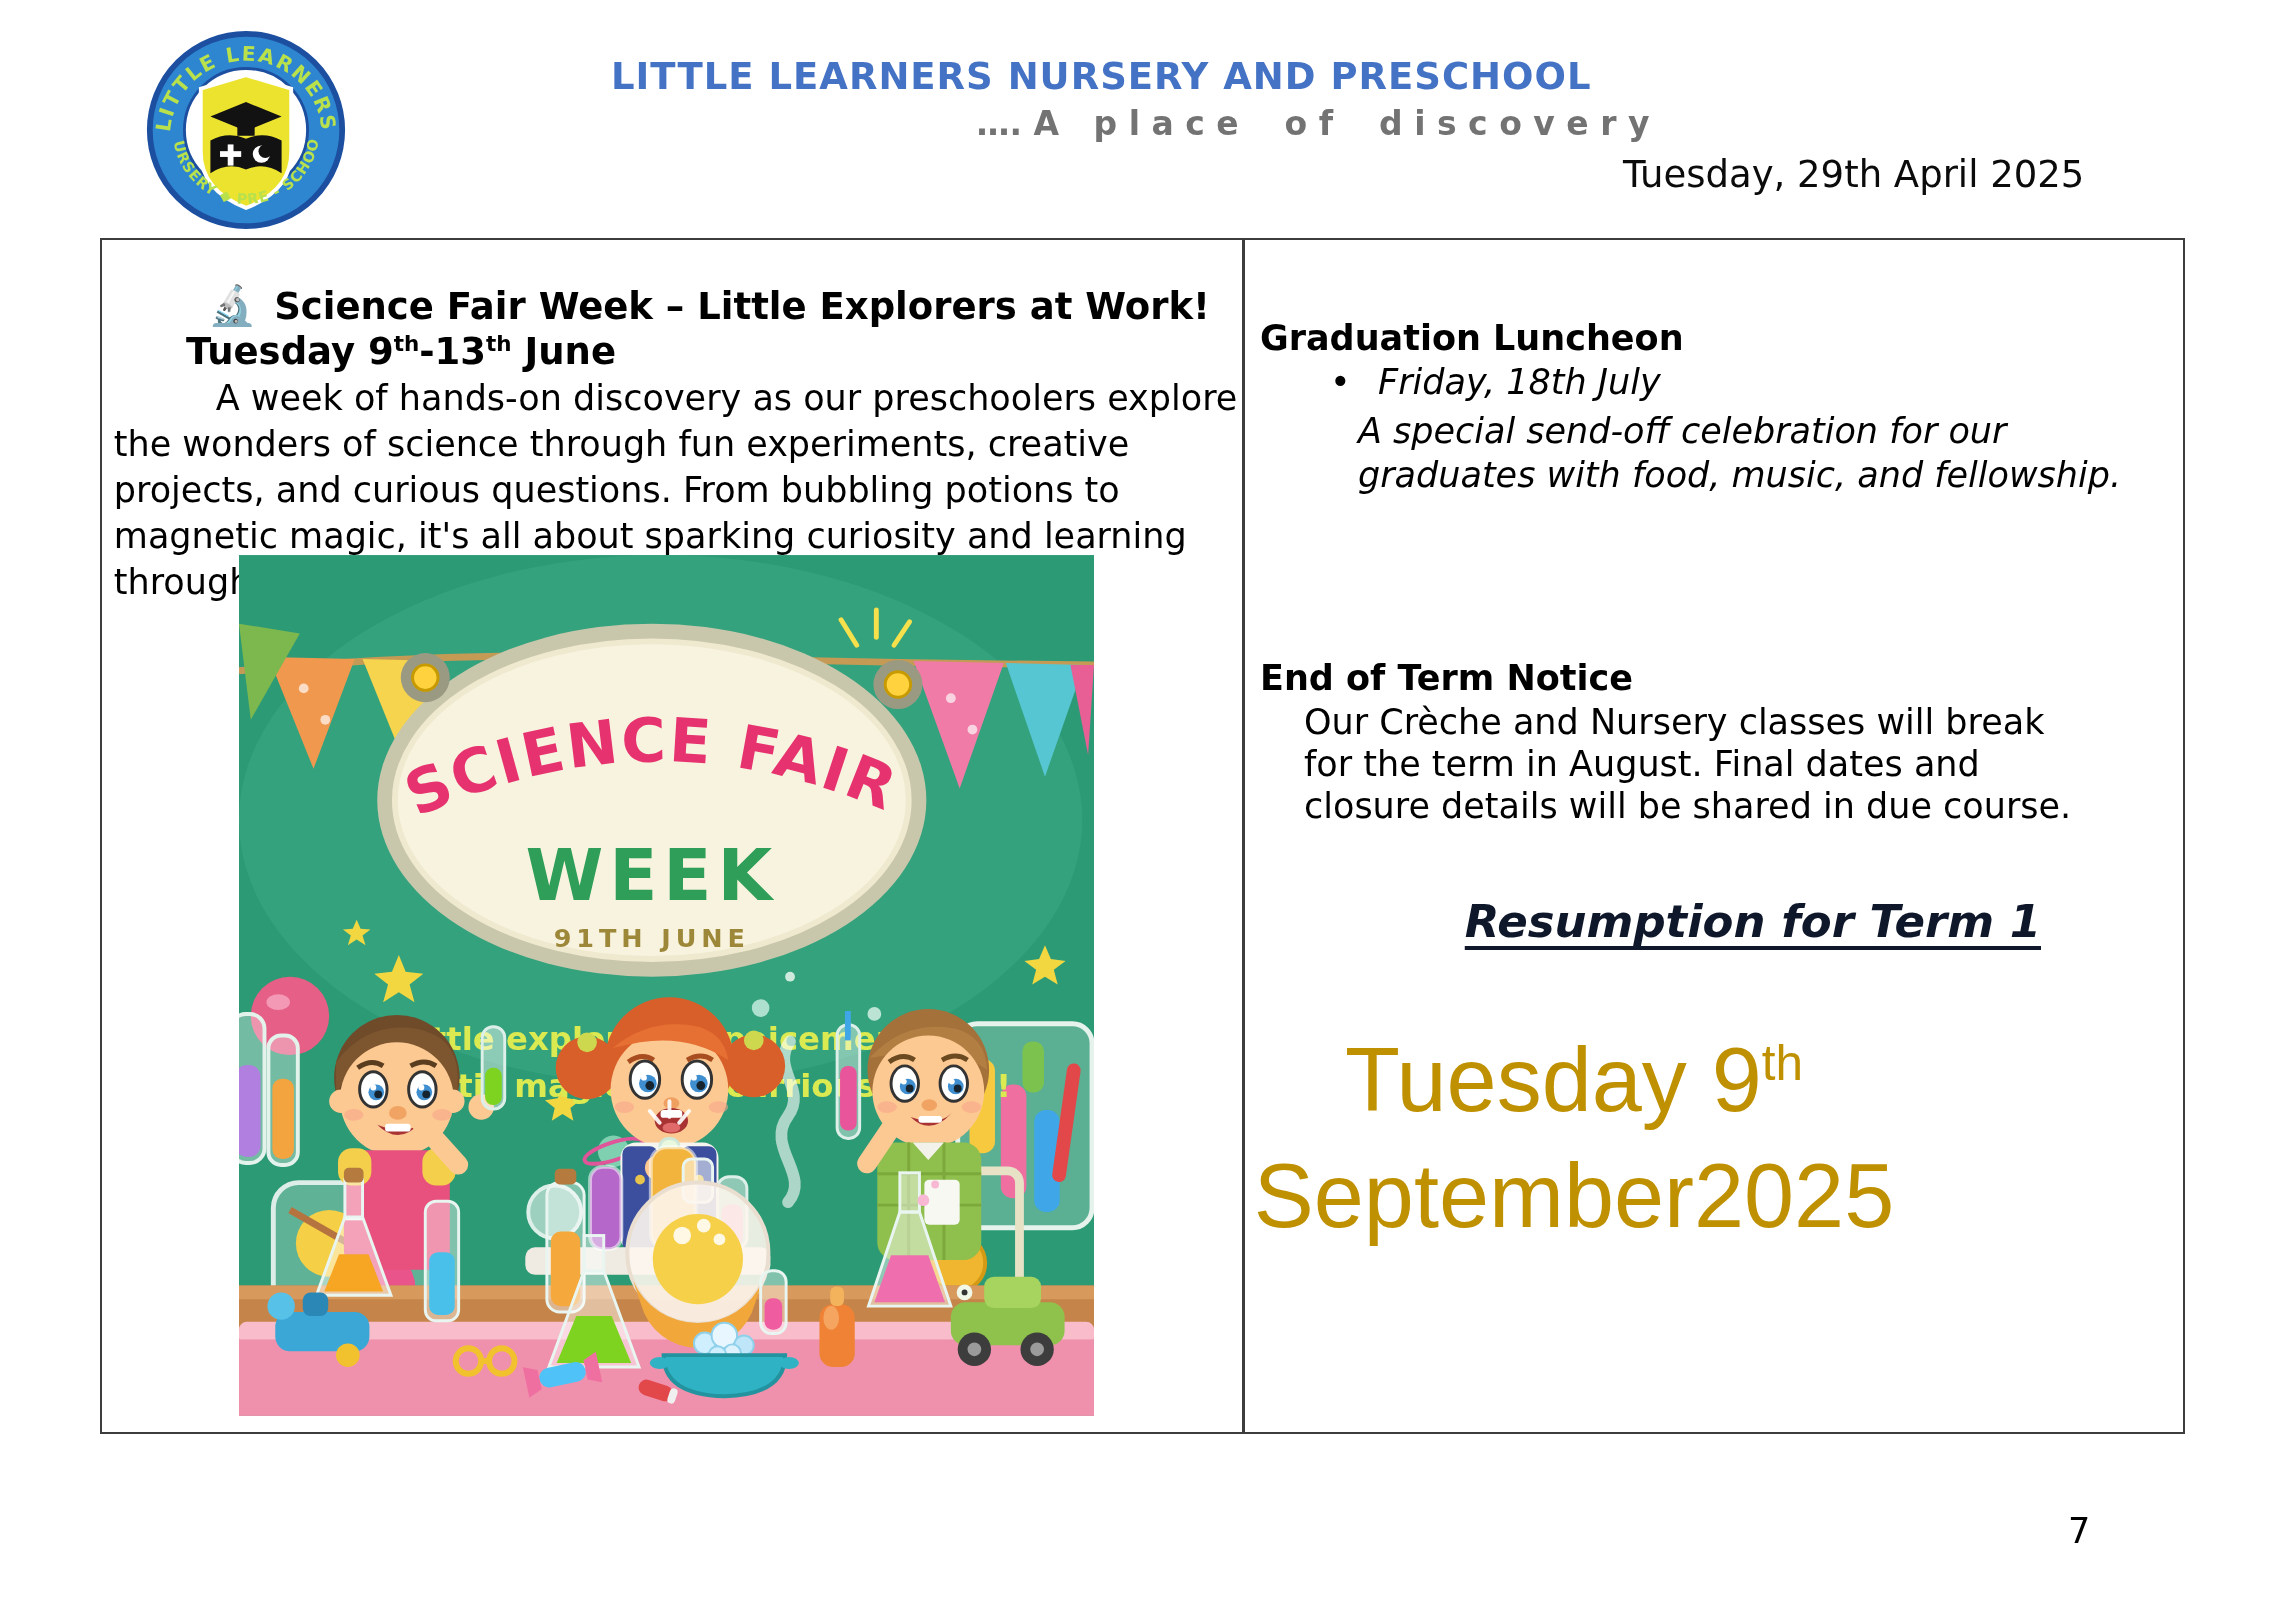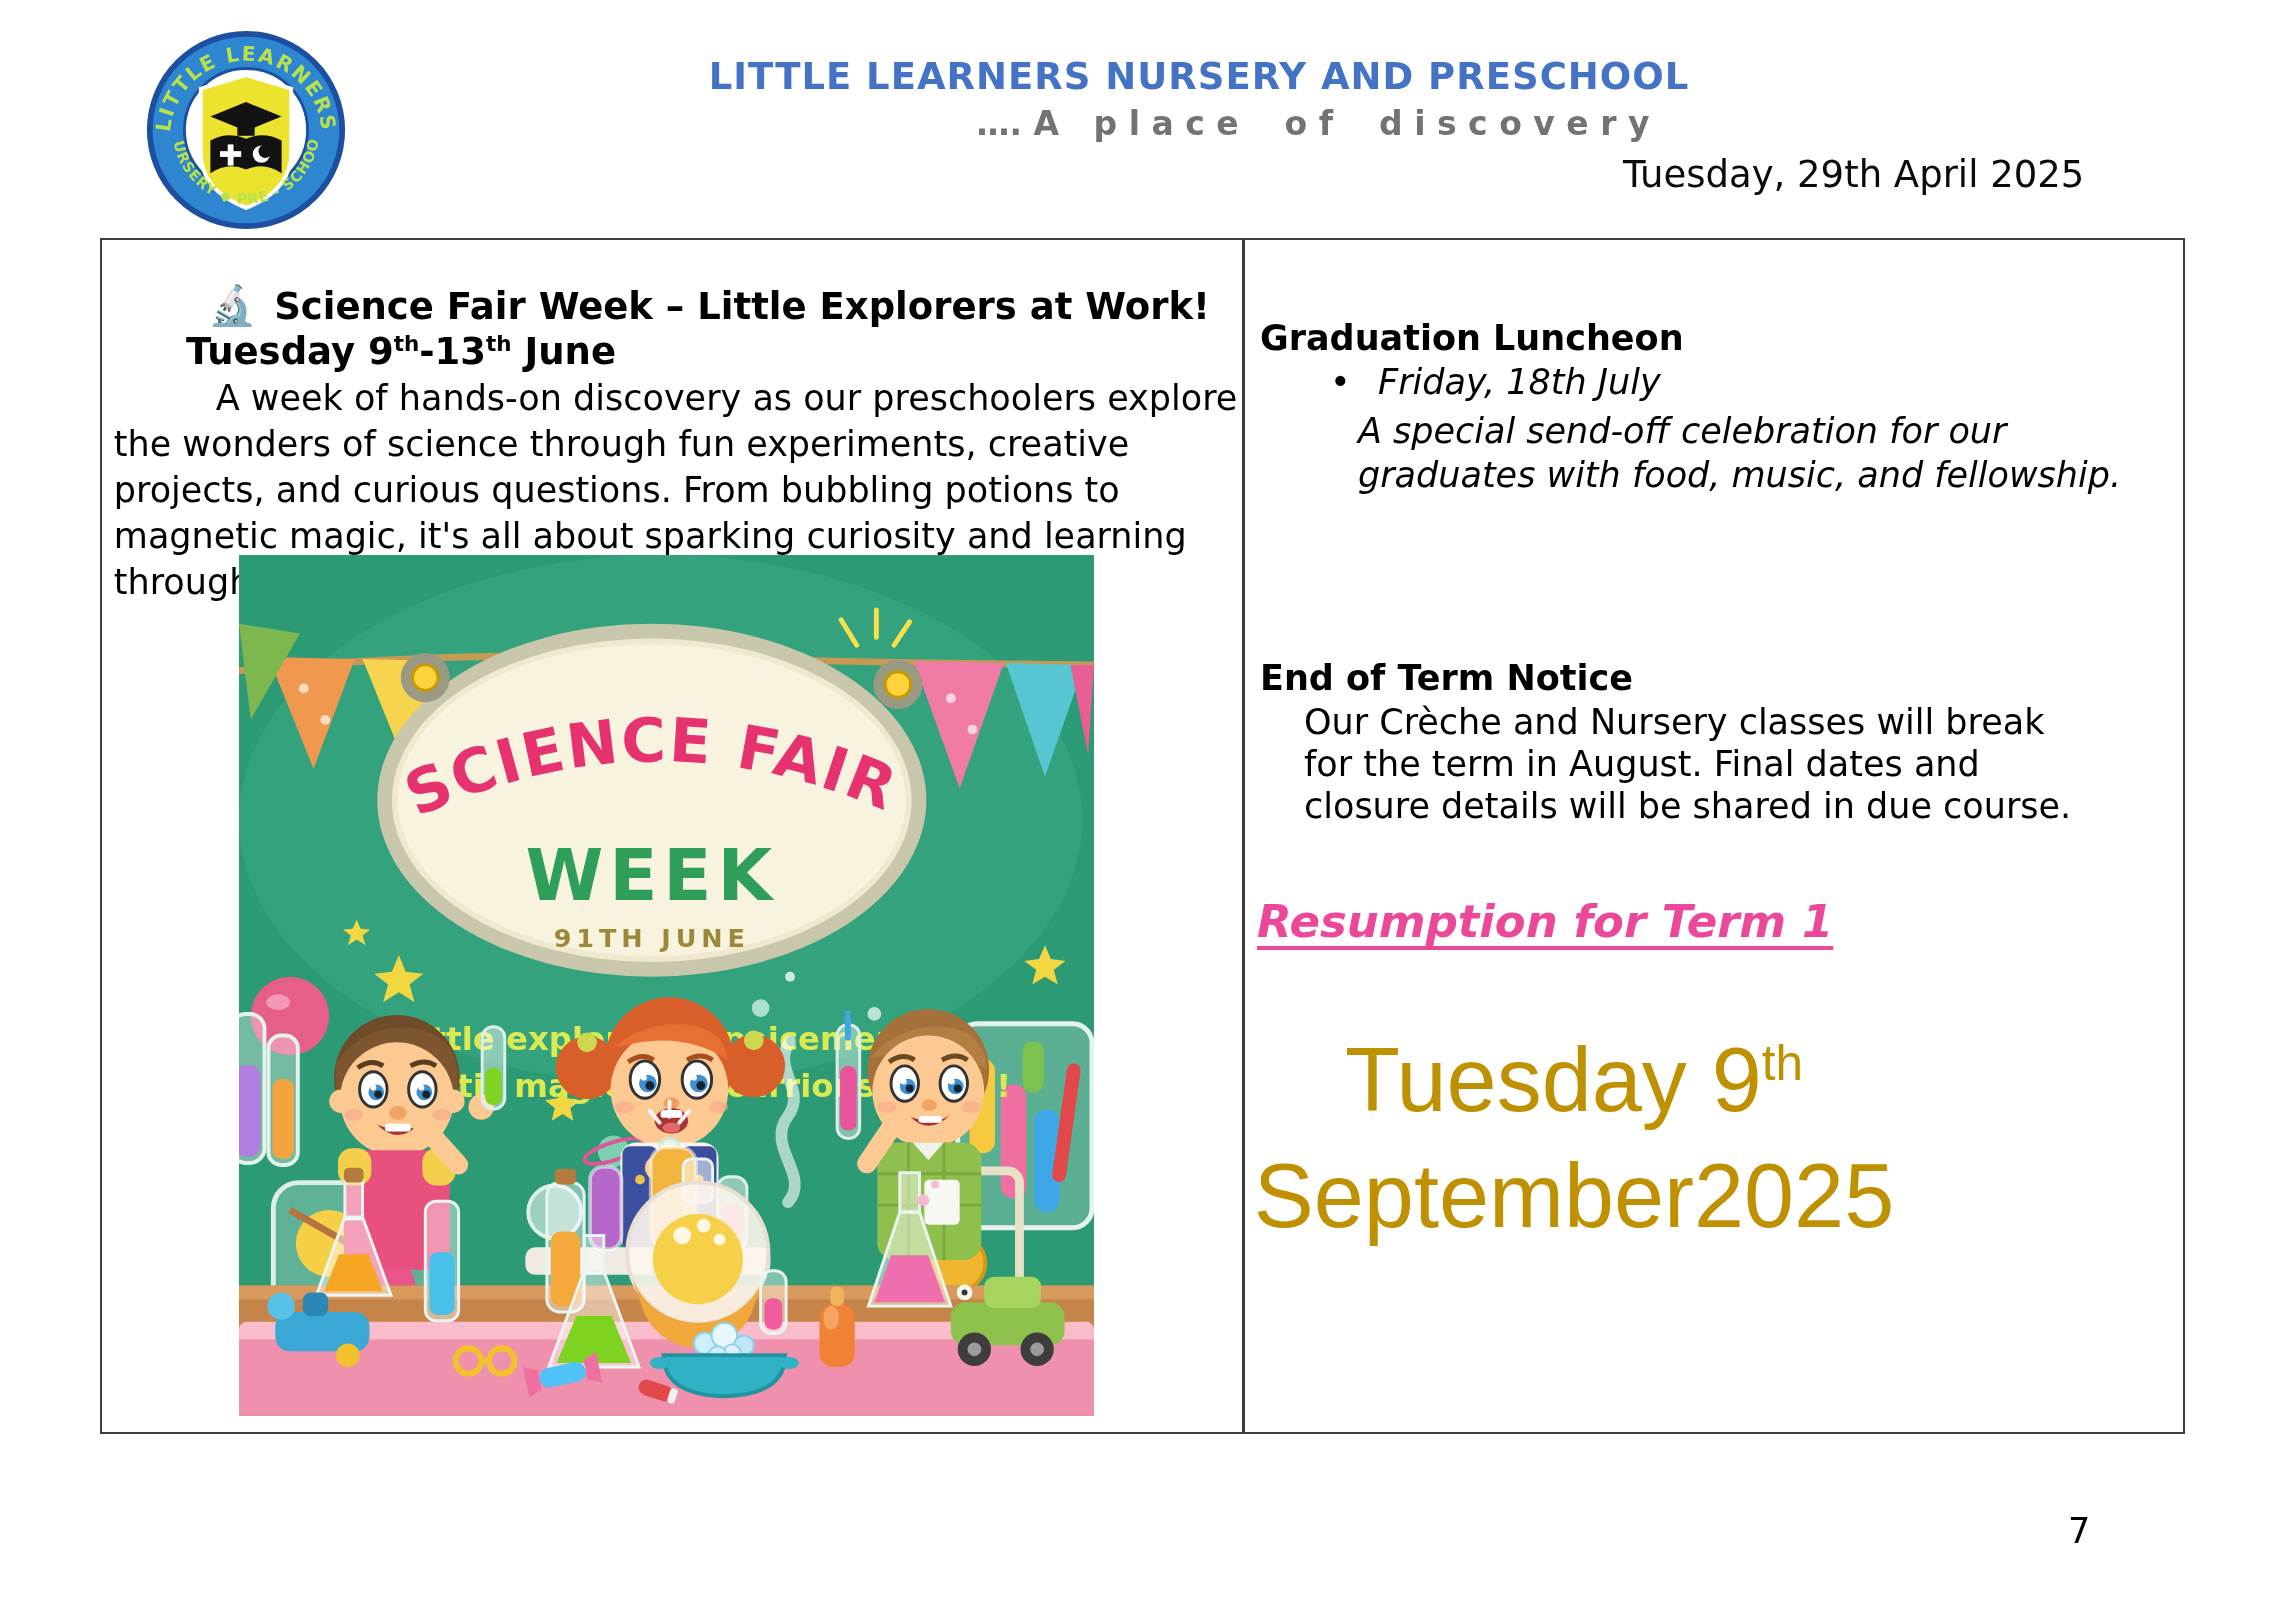--- a/index.html
+++ b/index.html
@@ -1,21 +1,21 @@
 <!DOCTYPE html>
 <html><head>
 <meta charset="utf-8">
 <style>
   html,body{margin:0;padding:0;background:#fff;}
   .page{position:relative;width:2293px;height:1621px;background:#ffffff;
         font-family:"DejaVu Sans",sans-serif;color:#000;overflow:hidden;}
 
   
   .logo{position:absolute;left:145px;top:29px;width:202px;height:202px;}
-  .school-title{position:absolute;left:611px;top:55px;width:1176px;text-align:center;
+  .school-title{position:absolute;left:611px;top:55px;width:1176px;
       font-size:37px;font-weight:bold;letter-spacing:1px;color:#4472C4;}
   .tagline{position:absolute;left:872px;top:104px;width:882px;text-align:center;
       font-size:33px;font-weight:bold;color:#737373;white-space:pre;}
   .doc-date{position:absolute;left:1623px;top:153px;font-size:37px;color:#0b0b0b;}
 
   
   .sheet{position:absolute;left:100px;top:238px;width:2081px;height:1192px;
       border:2.9px solid #3d3d3d;}
   .col-divider{position:absolute;left:1140px;top:0;height:100%;width:2.9px;background:#3d3d3d;}
 
@@ -28,22 +28,22 @@
       line-height:46px;text-indent:102px;}
   .poster-wrap{position:absolute;left:137px;top:315px;width:855px;height:861px;}
 
   
   .grad-title{position:absolute;left:1158px;top:78px;font-size:35px;font-weight:bold;}
   .grad-bullet-row{position:absolute;left:1228px;top:122px;font-size:35px;display:flex;gap:27.4px;}
   .grad-bullet-row .date{font-style:italic;}
   .grad-desc{position:absolute;left:1256px;top:169px;width:802px;font-size:35px;line-height:44px;font-style:italic;}
   .eot-title{position:absolute;left:1158px;top:418px;font-size:35px;font-weight:bold;}
   .eot-body{position:absolute;left:1158px;top:461px;width:789px;font-size:35px;line-height:42px;margin-left:44px;}
-  .resumption-title{position:absolute;left:1155px;top:655px;width:784px;text-align:left;
-      font-size:45px;font-weight:bold;font-style:italic;color:#ec4899;
+  .resumption-title{position:absolute;left:1155px;top:655px;width:784px;text-align:right;
+      font-size:45px;font-weight:bold;font-style:italic;color:#0f172a;
       text-decoration:underline;text-decoration-thickness:3.9px;text-underline-offset:8.8px;}
   .big-date{position:absolute;left:1080px;top:782px;width:784px;text-align:center;
       font-size:90px;line-height:116px;color:#BF9000;
       font-family:"Liberation Sans","DejaVu Sans",sans-serif;}
   .big-date .sup{font-size:0.55em;}
 
   .page-number{position:absolute;left:2068px;top:1511px;font-size:35px;}
 
   svg text{font-family:"DejaVu Sans",sans-serif;}
 </style>

